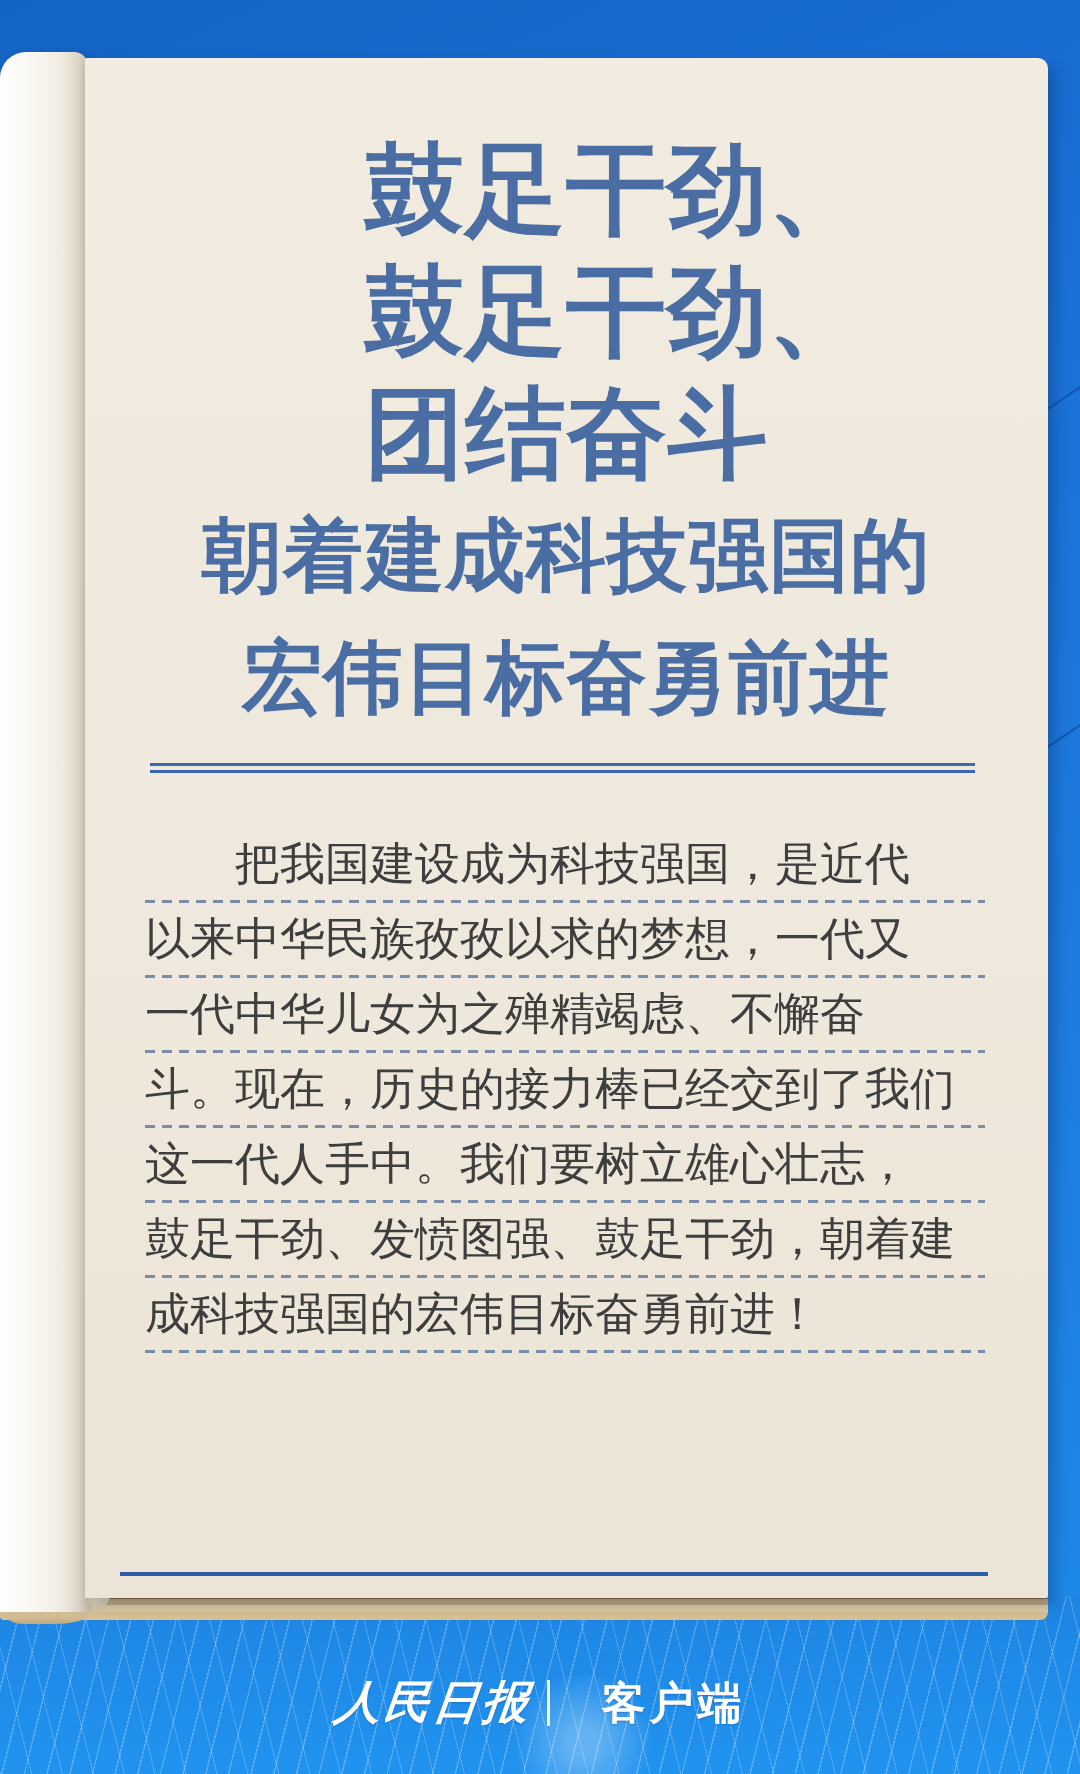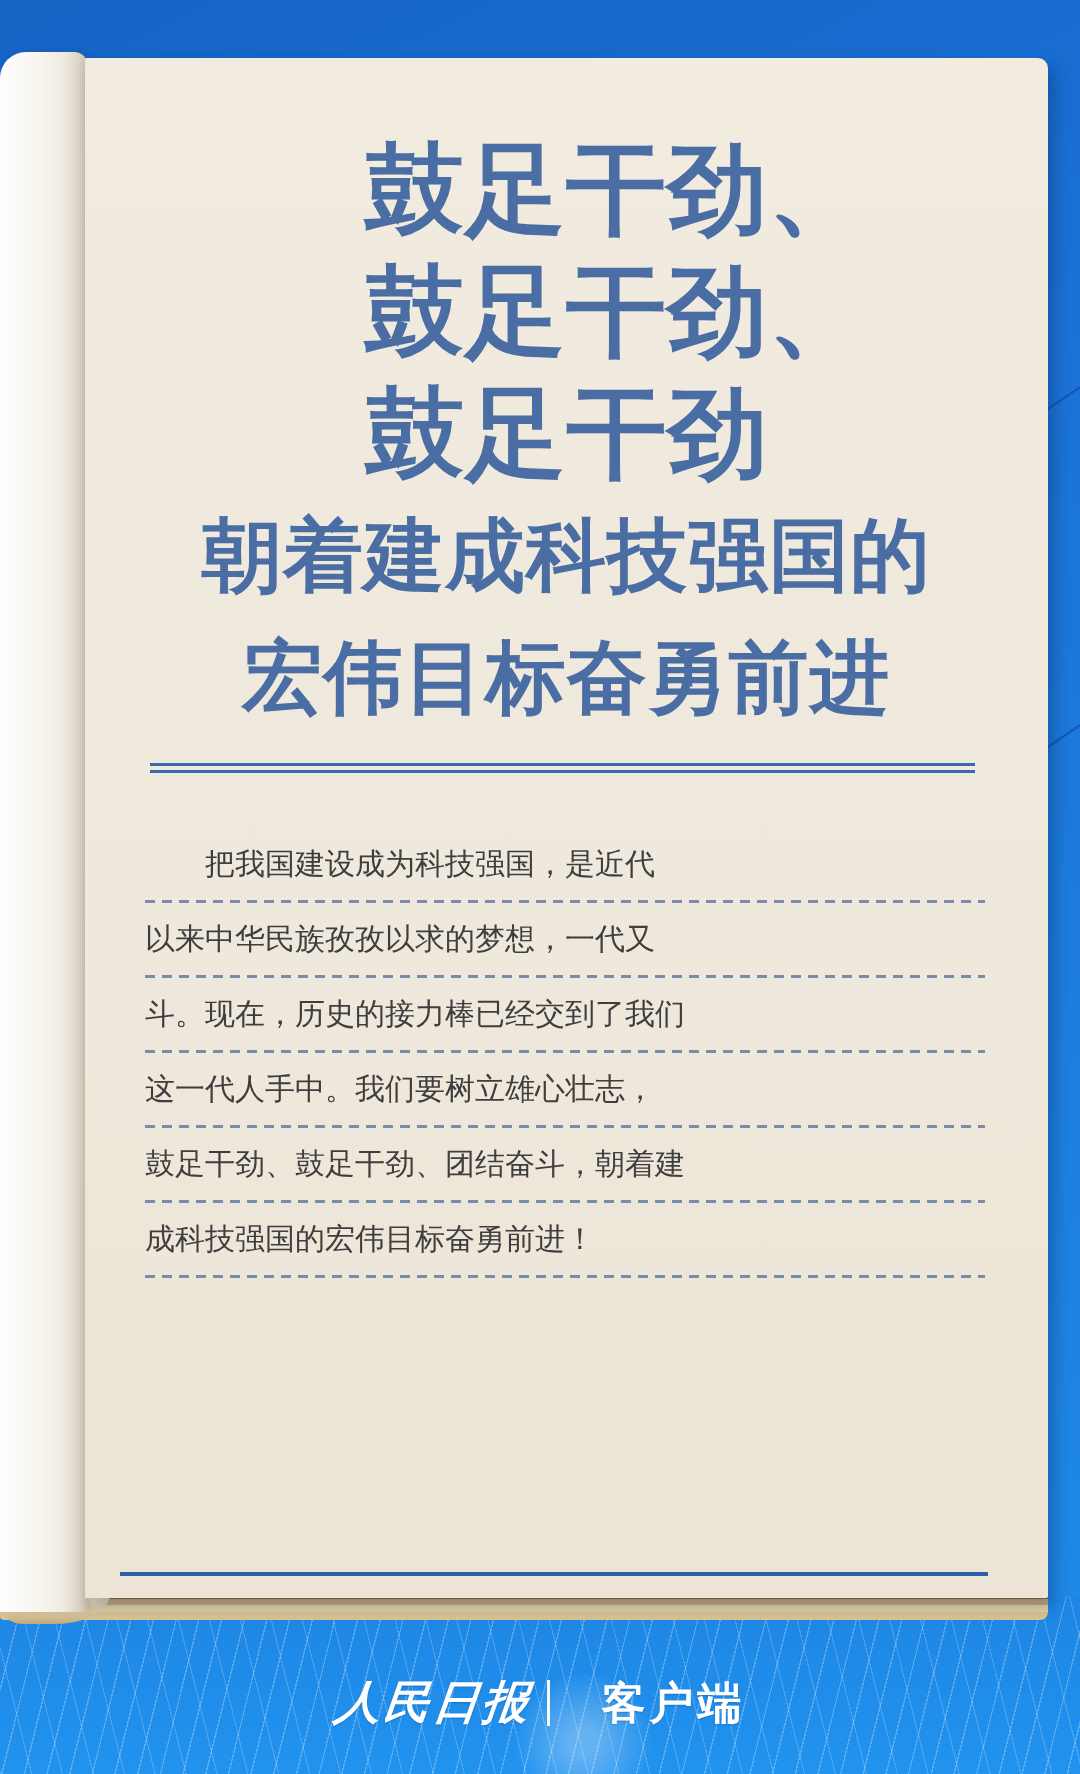--- a/index.html
+++ b/index.html
@@ -55,21 +55,21 @@
   .title .t-med{font-size:80px;  line-height:122px; letter-spacing:1px;}
   .title .hang{padding-left:1em;}
   .double-rule{
     position:absolute; left:65px; top:705px; width:825px; height:4px; z-index:4;
     border-top:3px solid #3a67ad; border-bottom:3px solid #3a67ad; box-sizing:content-box;
   }
   .body-block{position:absolute; left:60px; top:770px; width:840px; z-index:4;}
   .bodyline{
     height:75px; line-height:72px; white-space:nowrap;
     font-family:"DejaVu Serif","Liberation Serif",serif;
-    font-size:30px; color:#3e3e3e;
+    font-size:45px; color:#3e3e3e;
     background-image:repeating-linear-gradient(to right,#7a8da8 0 10px, rgba(0,0,0,0) 10px 17px);
     background-size:100% 3px; background-position:left bottom; background-repeat:no-repeat;
   }
   .bodyline.indent{text-indent:2em;}
   .attribution{
     position:absolute; left:60px; top:1374px; width:835px; z-index:4;
     text-align:right; color:#3b3b3b; font-size:37px; line-height:49px;
     font-family:"DejaVu Sans","Liberation Sans",sans-serif;
   }
   .solid-rule{
@@ -107,33 +107,34 @@
 
   <div class="stack-edge"></div>
   <div class="left-curl"></div>
   <div class="left-strip"></div>
 
   <div class="page">
 
     <div class="title">
       <div class="t-big hang">鼓足干劲、</div>
       <div class="t-big hang">鼓足干劲、</div>
-      <div class="t-big">鼓足干劲</div>
+      <div class="t-big">团结奋斗</div>
       <div class="t-med">朝着建成科技强国的</div>
       <div class="t-med">宏伟目标奋勇前进</div>
     </div>
 
     <div class="double-rule"></div>
 
     <div class="body-block">
       <div class="bodyline indent">把我国建设成为科技强国，是近代</div>
       <div class="bodyline">以来中华民族孜孜以求的梦想，一代又</div>
+      <div class="bodyline">一代中华儿女为之殚精竭虑、不懈奋</div>
       <div class="bodyline">斗。现在，历史的接力棒已经交到了我们</div>
       <div class="bodyline">这一代人手中。我们要树立雄心壮志，</div>
-      <div class="bodyline">鼓足干劲、鼓足干劲、团结奋斗，朝着建</div>
+      <div class="bodyline">鼓足干劲、发愤图强、鼓足干劲，朝着建</div>
       <div class="bodyline">成科技强国的宏伟目标奋勇前进！</div>
     </div>
 
 
     <div class="solid-rule"></div>
   </div>
 
   <div class="footer">
     <span class="brand-script">人民日报</span>
     <span class="brand-bar"></span>

